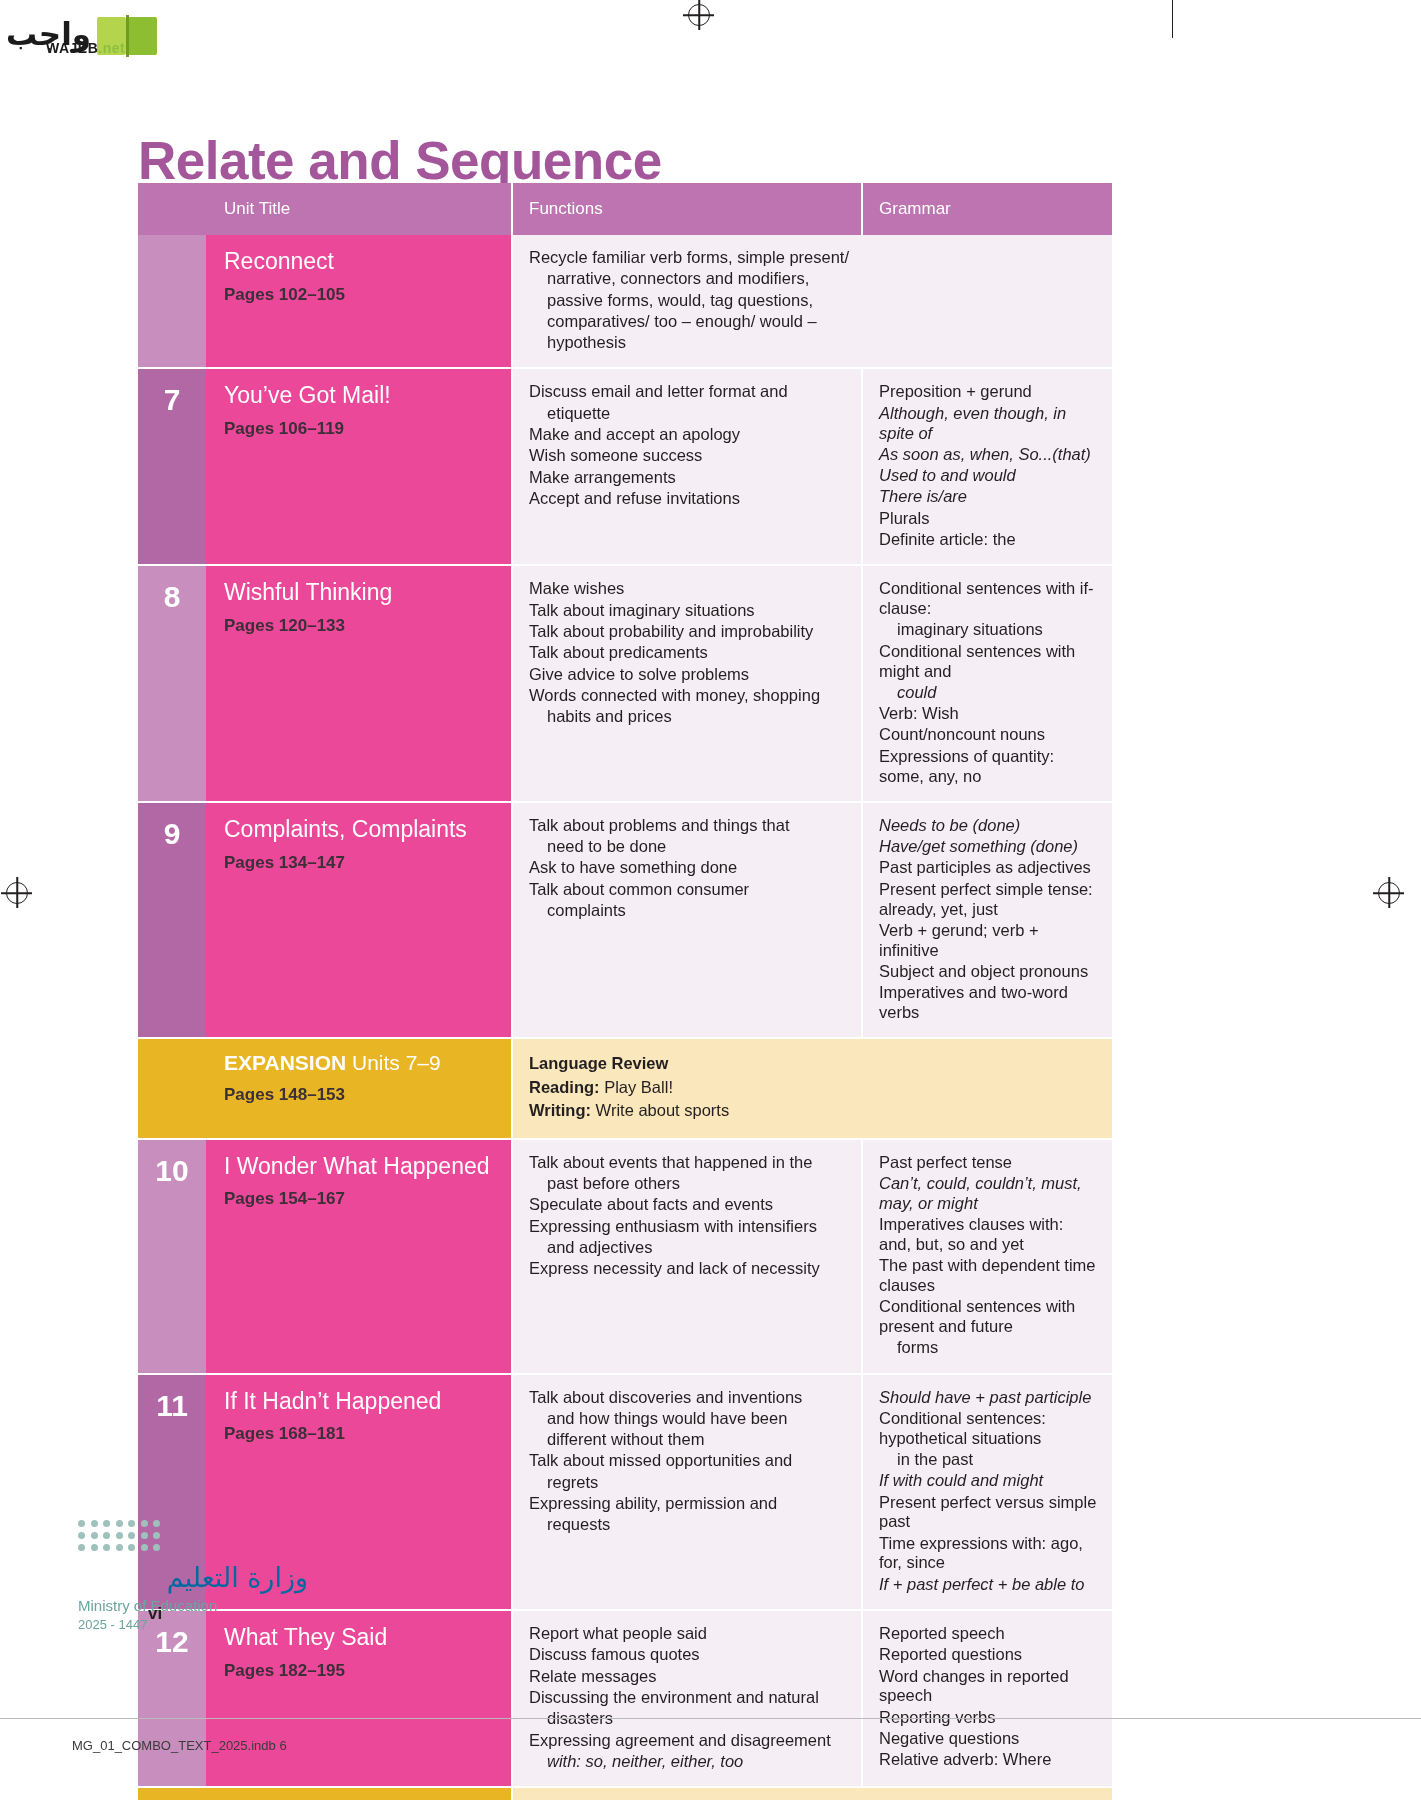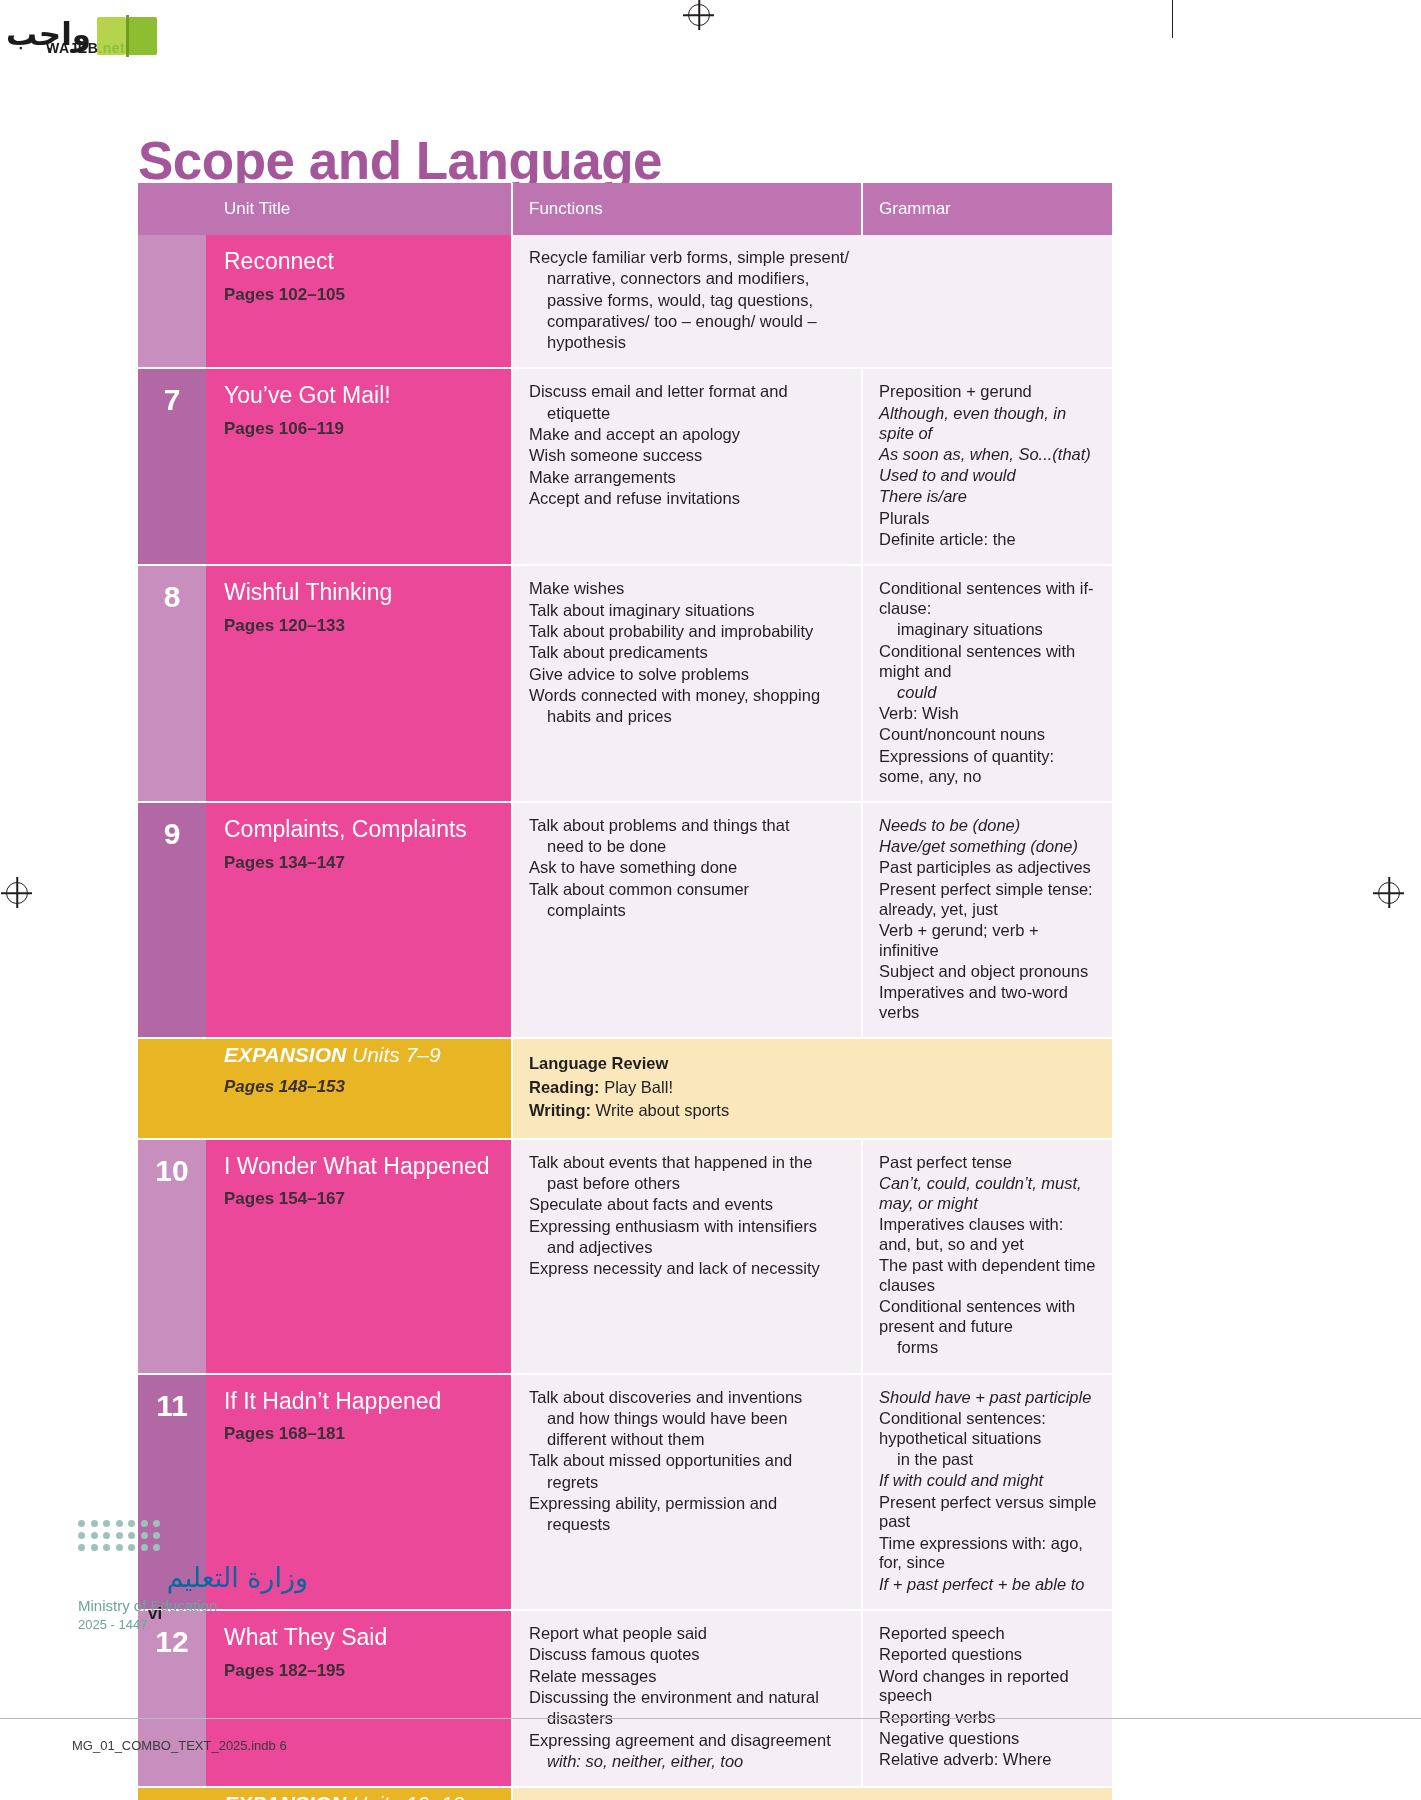--- a/index.html
+++ b/index.html
@@ -188,22 +188,21 @@
     margin-bottom: 1.5px;
   }
   .lines li .cont { display: block; padding-left: 18px; }
   .ital { font-style: italic; }
 
   
   .row.expansion .c-num   { background: #e8b624; border-bottom: 2px solid #ffffff; }
   .row.expansion .c-title {
     background: #e8b624;
     border-bottom: 2px solid #ffffff;
-    padding-top: 4px;
-    font-style: italic;
+    padding-top: 12px;
   }
   .row.expansion .exp-name {
     font-size: 21px;
     color: #ffffff;
     margin-bottom: 10px;
   }
   .row.expansion .exp-name b { font-weight: bold; }
   .row.expansion .exp-pages {
     font-size: 17px;
     font-weight: bold;
@@ -338,21 +337,21 @@
 <div class="logo">
   <div class="logo-ar">واجب</div>
   <div class="logo-book">
     <div class="half l"></div>
     <div class="half r"></div>
     <div class="spine"></div>
   </div>
   <div class="logo-net">WAJEB<span>.net</span></div>
 </div>
 
-<h1 class="page-title">Scope and Language</h1>
+<h1 class="page-title">Relate and Sequence</h1>
 
 <div class="watermark">
   <div class="wm-ar">واجب</div>
   <div class="wm-net">WAJEB.net</div>
   <div class="wm-book">
     <div class="h l"></div>
     <div class="h r"></div>
   </div>
 </div>
 

